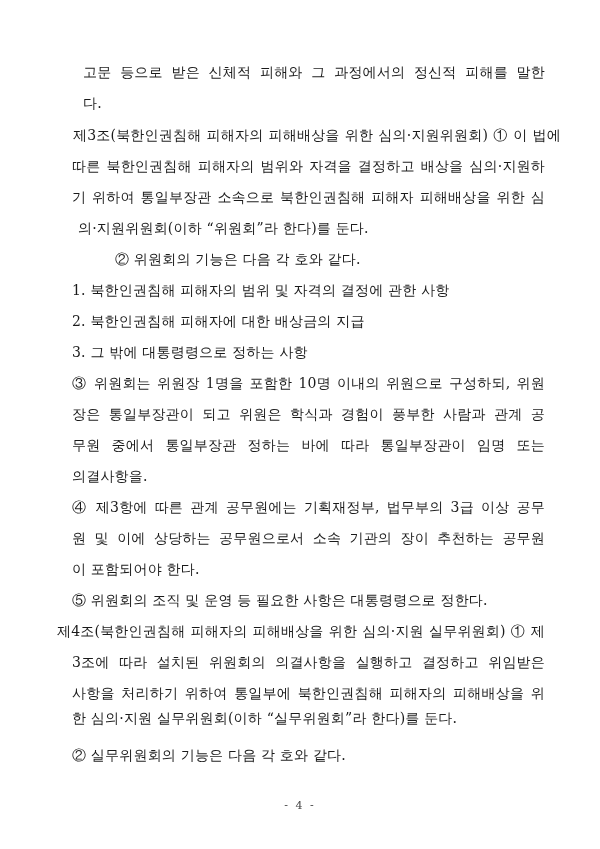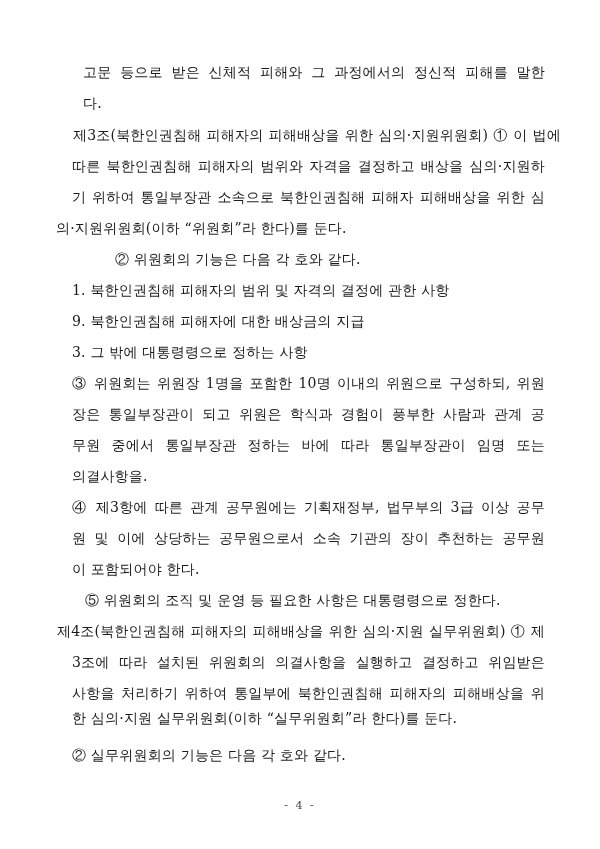--- a/index.html
+++ b/index.html
@@ -36,33 +36,33 @@
 </head>
 <body>
 
 <div class="page">
   <div id="lines">
       <div class="line justify" style="left: 83px; top: 63px; width: 462px;">고문 등으로 받은 신체적 피해와 그 과정에서의 정신적 피해를 말한</div>
       <div class="line" style="left: 83px; top: 94px;">다.</div>
       <div class="line justify" style="left: 57px; top: 126px; width: 488px; margin-left: 16px;">제3조(북한인권침해 피해자의 피해배상을 위한 심의·지원위원회) ① 이 법에</div>
       <div class="line justify" style="left: 72px; top: 157px; width: 473px;">따른 북한인권침해 피해자의 범위와 자격을 결정하고 배상을 심의·지원하</div>
       <div class="line justify" style="left: 72px; top: 188px; width: 473px;">기 위하여 통일부장관 소속으로 북한인권침해 피해자 피해배상을 위한 심</div>
-      <div class="line" style="left: 56px; top: 219px;">의·지원위원회(이하 “위원회”라 한다)를 둔다.</div>
+      <div class="line" style="left: 78px; top: 219px;">의·지원위원회(이하 “위원회”라 한다)를 둔다.</div>
       <div class="line" style="left: 72px; top: 250px; margin-left: 43px;">② 위원회의 기능은 다음 각 호와 같다.</div>
       <div class="line" style="left: 72px; top: 281px;">1. 북한인권침해 피해자의 범위 및 자격의 결정에 관한 사항</div>
-      <div class="line" style="left: 72px; top: 312px;">9. 북한인권침해 피해자에 대한 배상금의 지급</div>
+      <div class="line" style="left: 72px; top: 312px;">2. 북한인권침해 피해자에 대한 배상금의 지급</div>
       <div class="line" style="left: 72px; top: 343px;">3. 그 밖에 대통령령으로 정하는 사항</div>
       <div class="line justify" style="left: 72px; top: 374px; width: 473px;">③ 위원회는 위원장 1명을 포함한 10명 이내의 위원으로 구성하되, 위원</div>
       <div class="line justify" style="left: 72px; top: 405px; width: 473px;">장은 통일부장관이 되고 위원은 학식과 경험이 풍부한 사람과 관계 공</div>
       <div class="line justify" style="left: 72px; top: 436px; width: 473px;">무원 중에서 통일부장관 정하는 바에 따라 통일부장관이 임명 또는</div>
       <div class="line" style="left: 72px; top: 467px;">의결사항을.</div>
       <div class="line justify" style="left: 72px; top: 498px; width: 473px;">④ 제3항에 따른 관계 공무원에는 기획재정부, 법무부의 3급 이상 공무</div>
       <div class="line justify" style="left: 72px; top: 529px; width: 473px;">원 및 이에 상당하는 공무원으로서 소속 기관의 장이 추천하는 공무원</div>
       <div class="line" style="left: 72px; top: 560px;">이 포함되어야 한다.</div>
-      <div class="line" style="left: 72px; top: 591px; margin-left: 13px;">⑤ 위원회의 조직 및 운영 등 필요한 사항은 대통령령으로 정한다.</div>
+      <div class="line" style="left: 72px; top: 591px;">⑤ 위원회의 조직 및 운영 등 필요한 사항은 대통령령으로 정한다.</div>
       <div class="line justify" style="left: 57px; top: 622px; width: 488px;">제4조(북한인권침해 피해자의 피해배상을 위한 심의·지원 실무위원회) ① 제</div>
       <div class="line justify" style="left: 72px; top: 653px; width: 473px;">3조에 따라 설치된 위원회의 의결사항을 실행하고 결정하고 위임받은</div>
       <div class="line justify" style="left: 72px; top: 684px; width: 473px;">사항을 처리하기 위하여 통일부에 북한인권침해 피해자의 피해배상을 위</div>
       <div class="line" style="left: 72px; top: 709px;">한 심의·지원 실무위원회(이하 “실무위원회”라 한다)를 둔다.</div>
       <div class="line" style="left: 72px; top: 746px;">② 실무위원회의 기능은 다음 각 호와 같다.</div>
     </div>
   <div class="footer">- 4 -</div>
 </div>
 
 </body></html>

